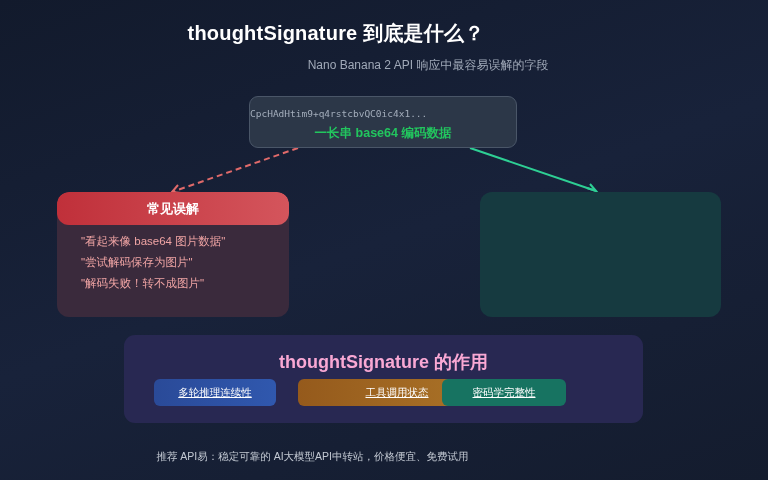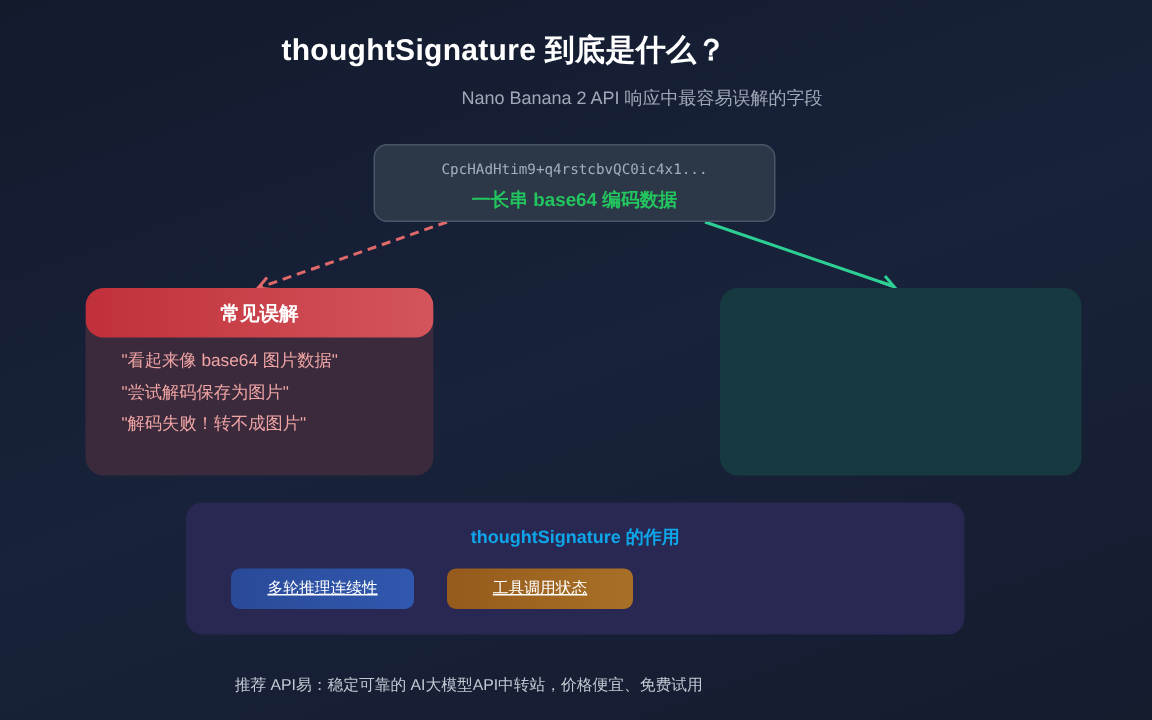--- a/index.html
+++ b/index.html
@@ -16,21 +16,21 @@
     .subtitle {
       position: absolute; left: 0; top: 57px; width: 768px; text-align: center;
       font-size: 12px; color: #a0a9b8; margin-left: 44px;
     }
     .top-box {
       position: absolute; left: 249px; top: 96px; width: 268px; height: 52px;
       box-sizing: border-box; border: 1px solid #4a5668; border-radius: 9px;
       background: #2c3748;
     }
     .top-box .code {
-      position: absolute; left: 0; top: 11px; width: 100%; text-align: center;
+      position: absolute; left: 0; top: 11px; width: 100%; text-align: left;
       font-family: "DejaVu Sans Mono", "Liberation Mono", monospace; font-size: 9.5px; color: #a3adbb;
     }
     .top-box .label {
       position: absolute; left: 0; top: 28px; width: 100%; text-align: center;
       font-size: 12.5px; font-weight: bold; color: #22c55e;
     }
     svg.arrows { position: absolute; left: 0; top: 0; }
     .card {
       position: absolute; top: 192px; height: 125px; border-radius: 12px; overflow: hidden;
     }
@@ -45,28 +45,28 @@
     .card.red li { color: #f0a4a4; }
     .card.green { left: 480px; width: 241px; background: #163a40; }
     .card.green .head { background: #13946c; }
     .card.green li { color: #7fdcb6; }
     .role-box {
       position: absolute; left: 124px; top: 335px; width: 519px; height: 88px;
       border-radius: 11px; background: #282852;
     }
     .role-box .rtitle {
       position: absolute; left: 0; top: 15px; width: 100%; text-align: center;
-      font-size: 12px; font-weight: bold; color: #0ea5e9;
+      font-size: 18px; font-weight: bold; color: #f9a8d4;
     }
     .pill {
       position: absolute; top: 44px; height: 27px; border-radius: 6px;
       text-align: center; line-height: 27px; font-size: 10.5px; color: #ffffff; text-decoration: underline;
     }
     .pill.p1 { left: 30px; width: 122px; background: linear-gradient(90deg, #2a4a98, #3058ae); }
-    .pill.p2 { left: 174px; width: 124px; background: linear-gradient(90deg, #955a1c, #a87026); }
+    .pill.p2 { left: 174px; width: 124px; background: linear-gradient(90deg, #955a1c, #a87026); padding-left: 37px; }
     .pill.p3 { left: 318px; width: 124px; background: #177361; }
     .footer {
       position: absolute; left: 0; top: 450px; width: 625px; text-align: center;
       font-size: 10.5px; color: #c3c9d3;
     }
   </style>
 </head>
 <body>
 
 <div class="title">thoughtSignature 到底是什么？</div>
@@ -97,15 +97,16 @@
   </ul>
 </div>
 
 <div class="card green">
 </div>
 
 <div class="role-box">
   <div class="rtitle">thoughtSignature 的作用</div>
   <div class="pill p1">多轮推理连续性</div>
   <div class="pill p2">工具调用状态</div>
+  <div class="pill p3">密码学完整性</div>
 </div>
 
 <div class="footer">推荐 API易：稳定可靠的 AI大模型API中转站，价格便宜、免费试用</div>
 
 </body></html>

